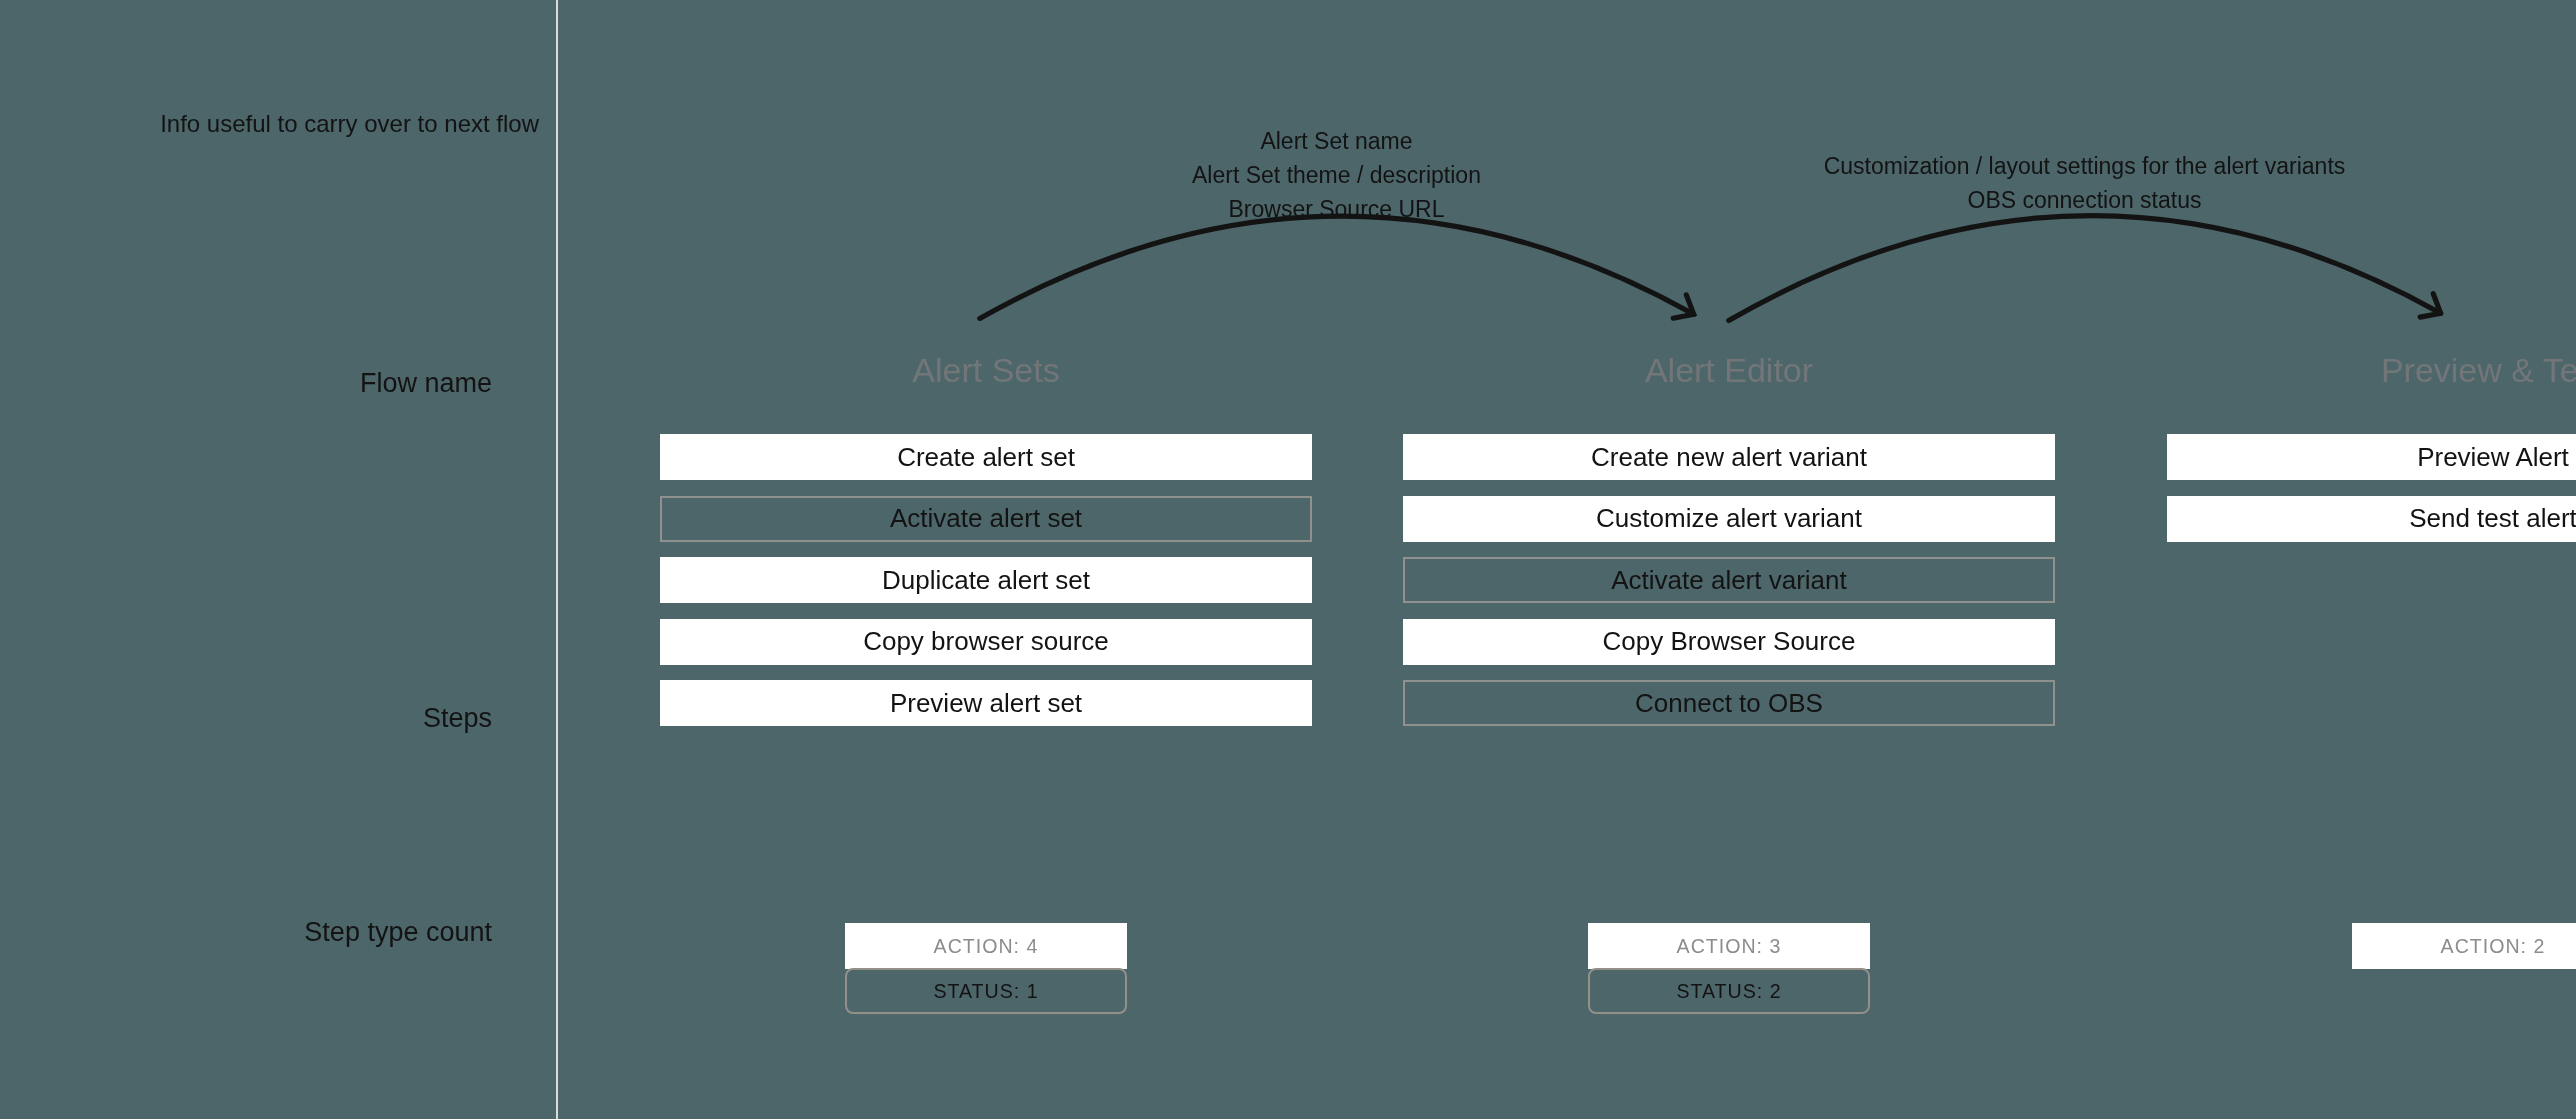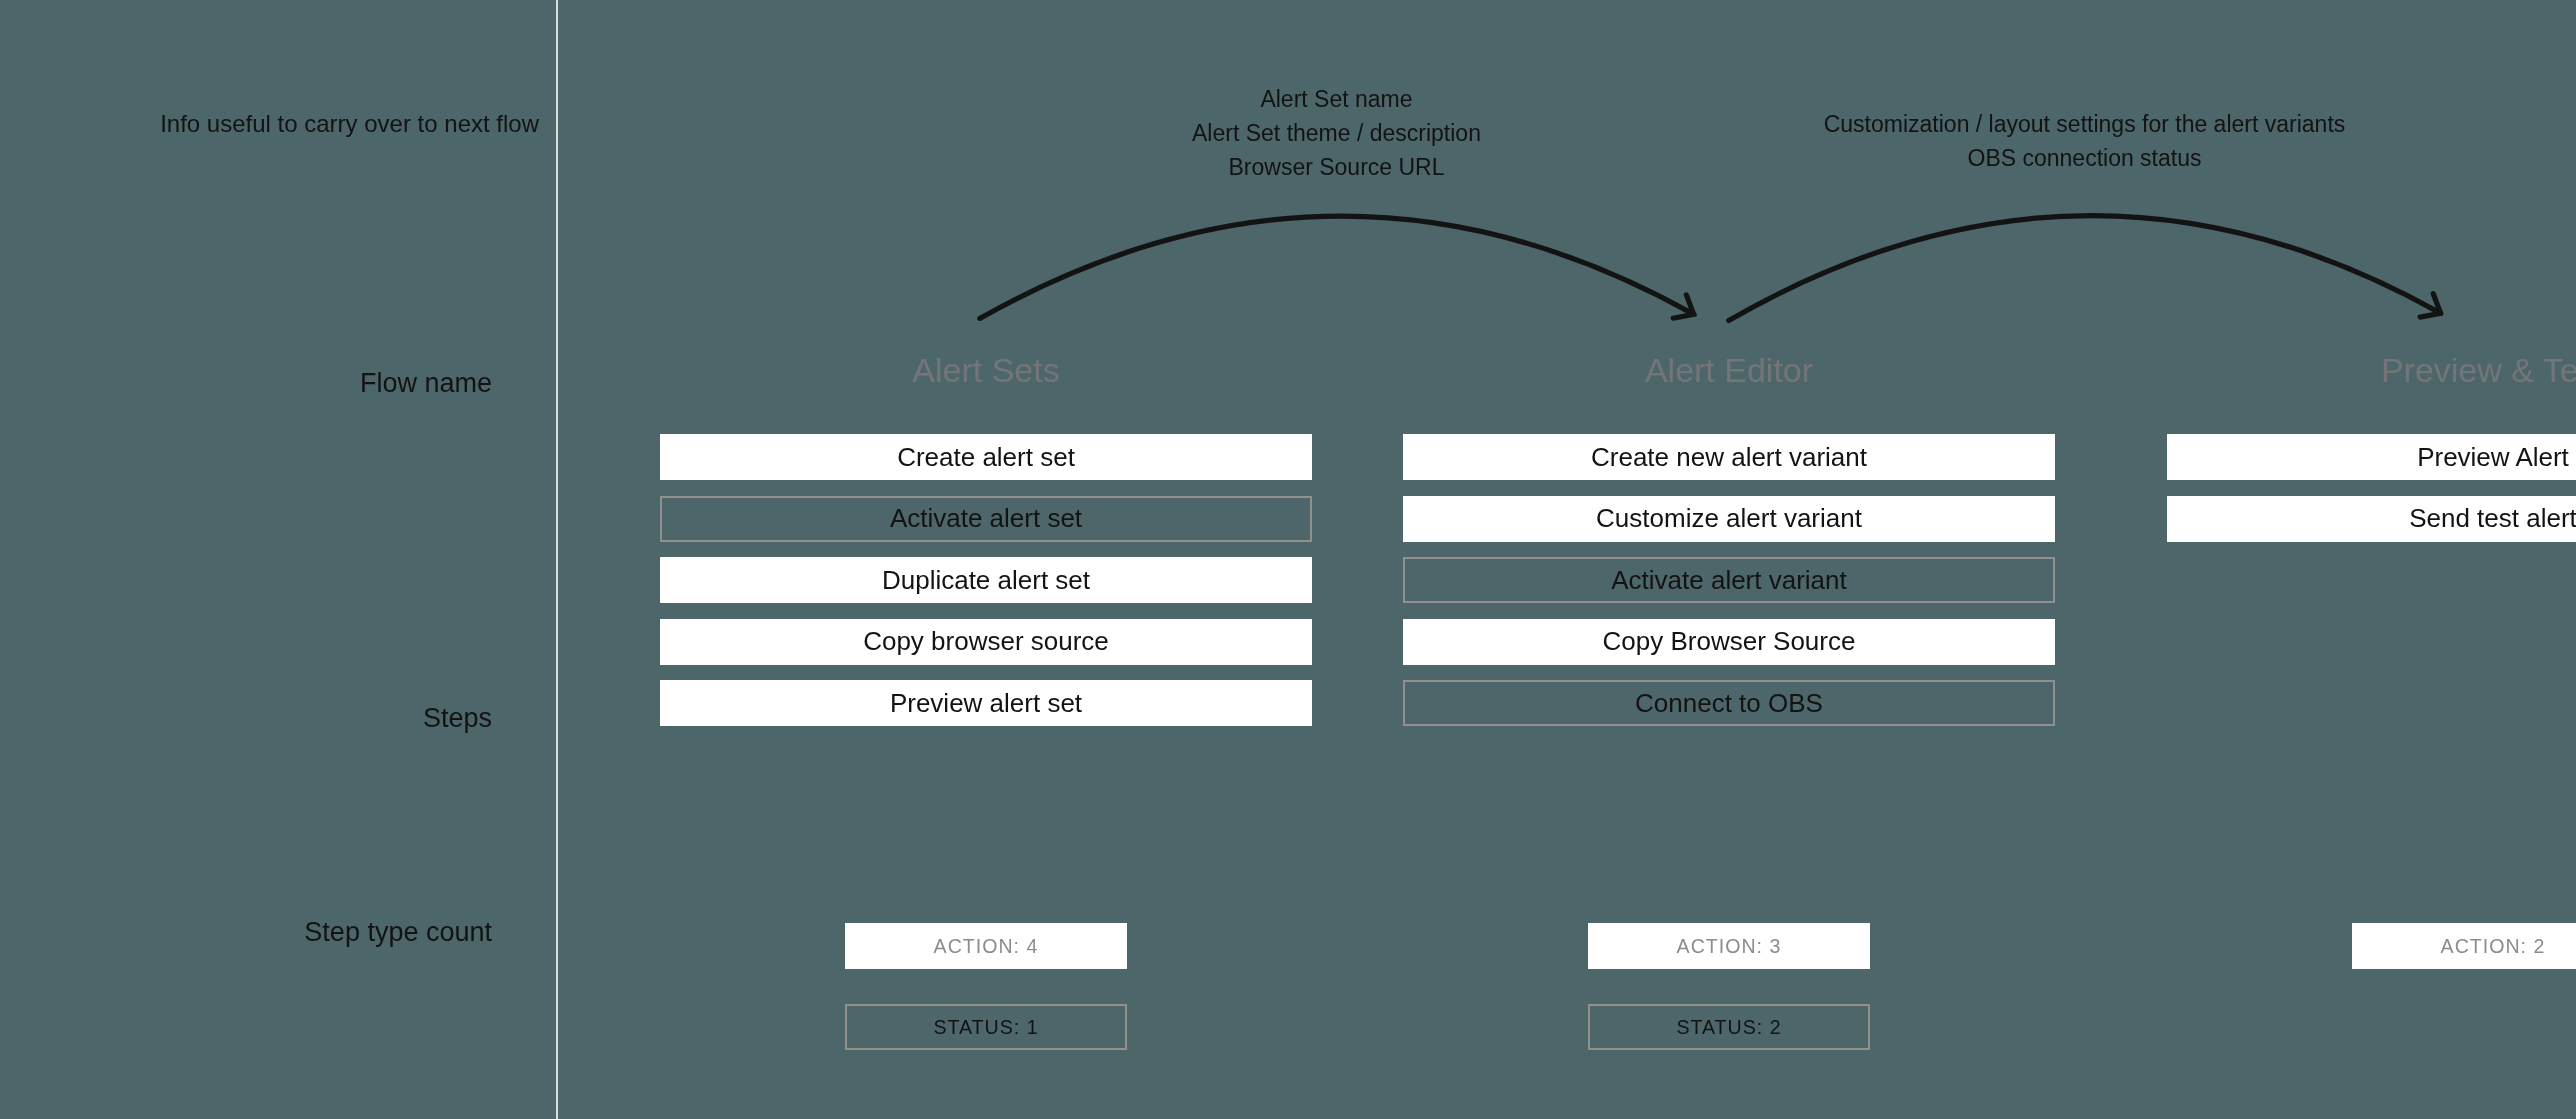--- a/index.html
+++ b/index.html
@@ -27,20 +27,21 @@
   .sidebar-label.info  { top: 108px;  font-size: 24px; line-height: 32px; margin-left: 47px; }
   .sidebar-label.flow  { top: 367px;  font-size: 27px; line-height: 32px; }
   .sidebar-label.steps { top: 702px; font-size: 27px; line-height: 32px; }
   .sidebar-label.count { top: 916px; font-size: 27px; line-height: 32px; }
 
   .annotation {
     position: absolute; width: 721px;
     text-align: center;
     font-size: 23px; line-height: 34px;
     color: #131313;
+    margin-top: 42px;
   }
   .annotation.ann1 { left: 976px; top: 82px; }
   .annotation.ann2 { left: 1724px; top: 107px; }
 
   .flow-heading {
     position: absolute; top: 350px; width: 652px;
     text-align: center;
     font-size: 34px; line-height: 41px;
     color: #737678;
     white-space: nowrap;
@@ -69,21 +70,21 @@
   .count-badge {
     position: absolute; width: 282px; height: 46px;
     box-sizing: border-box;
     display: flex; align-items: center; justify-content: center;
     font-size: 19.6px; letter-spacing: 1px;
     white-space: nowrap;
   }
   .count-badge.action { background: #ffffff; color: #8c8c8c; margin-top: 20px; }
   .count-badge.status { border: 2.1px solid #93908a; color: #131313; }
   .badge-row1 { top: 903px; }
-  .badge-row2 { top: 1004px; }
+  .badge-row2 { top: 968px; border-radius: 8px; }
   .badge-col1 { left: 845px; }
   .badge-col2 { left: 1588px; }
   .badge-col3 { left: 2352px; }
 
   .arrows-layer { position: absolute; left: 0; top: 0; }
 </style>
 </head>
 <body>
 
 <div class="sidebar-label info">Info useful to carry over to next flow</div>

